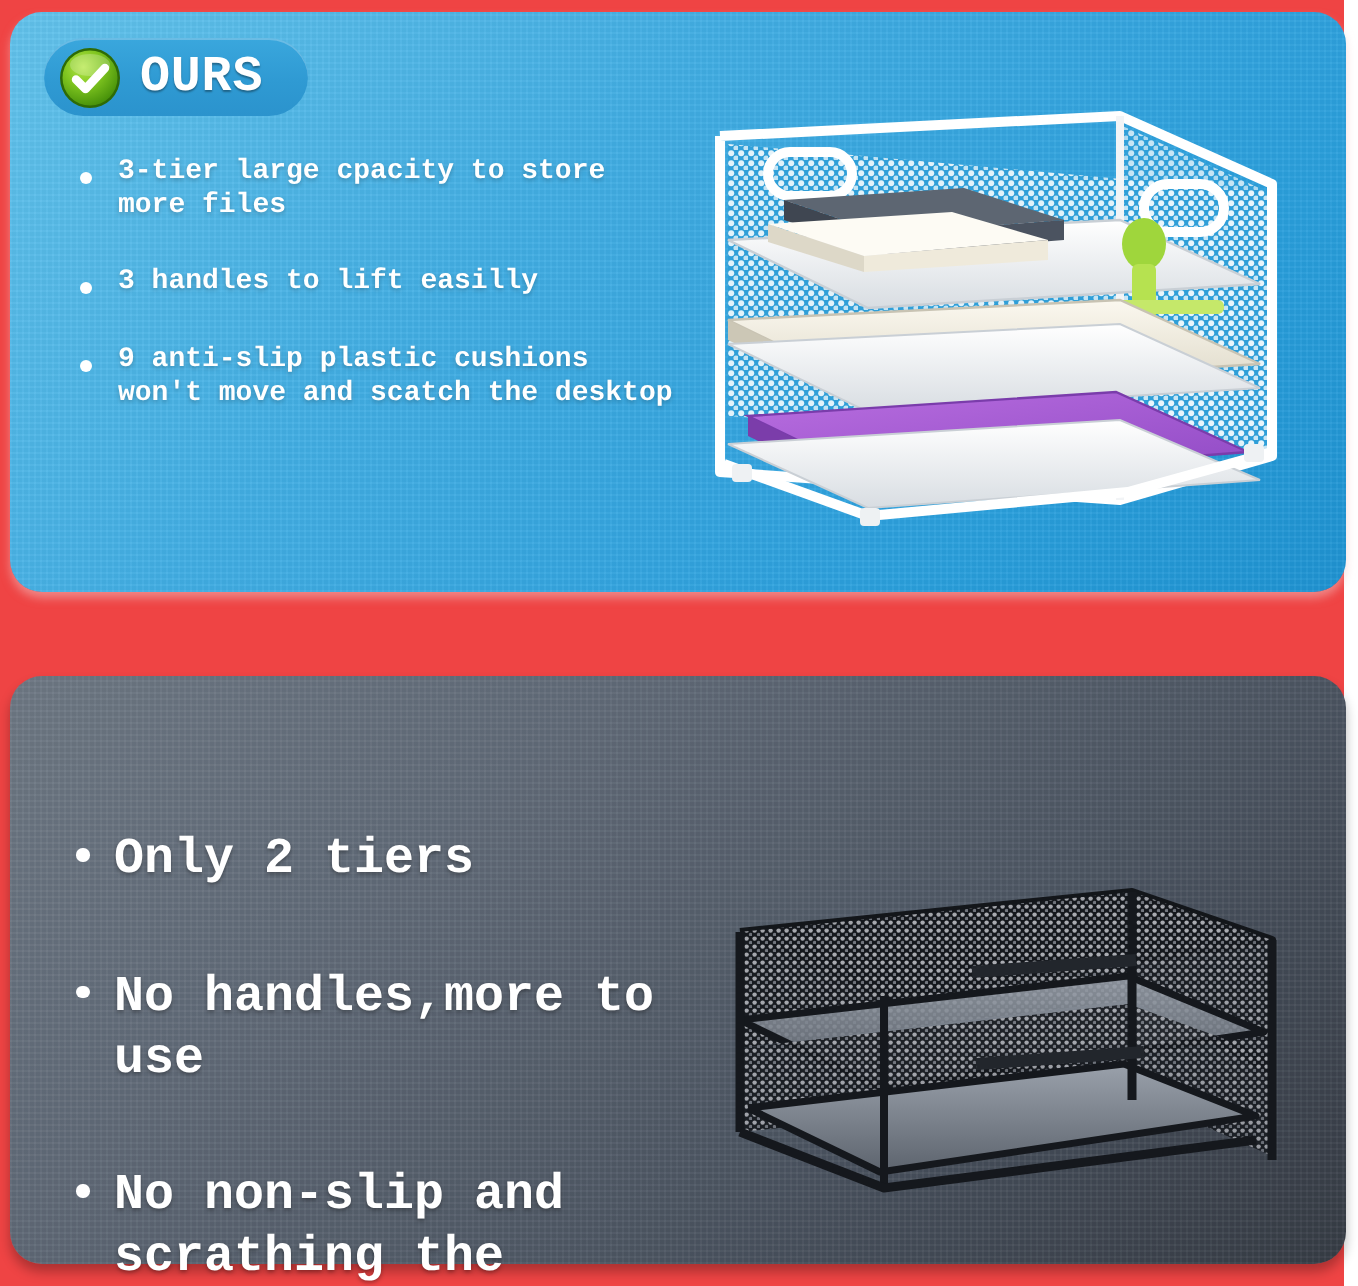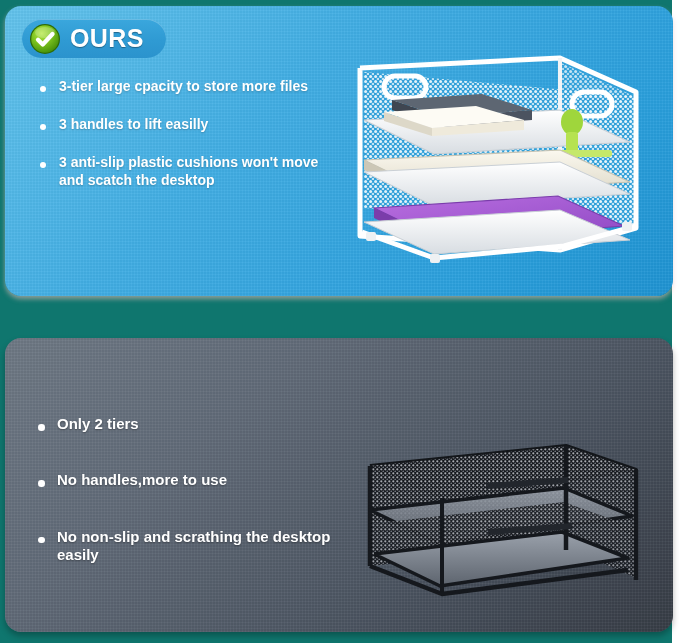--- a/index.html
+++ b/index.html
@@ -9,21 +9,22 @@
     height: 643px;
     background: #ffffff;
     font-family: "Liberation Sans", sans-serif;
     overflow: hidden;
   }
 
   #root {
     position: relative;
     width: 672px;
     height: 643px;
-    background: #0f766e;
+    background: #ef4444;
+    font-family: Liberation Mono, monospace;
   }
 
   
   .panel {
     position: absolute;
     border-radius: 16px;
     overflow: hidden;
   }
 
   .panel-ours {
@@ -106,21 +107,21 @@
   .bullets-others{ left: 36px; top: 415px; width: 320px; }
 
   .bullet-item {
     position: relative;
     padding-left: 21px;
     color: #ffffff;
     font-weight: bold;
     line-height: 1.23;
   }
   .bullets-ours .bullet-item   { font-size: 14px; margin-bottom: 21px; text-shadow: 0 1px 2px rgba(0,0,0,0.22); }
-  .bullets-others .bullet-item { font-size: 15px; margin-bottom: 38px; text-shadow: 0 1px 2px rgba(0,0,0,0.35); }
+  .bullets-others .bullet-item { font-size: 25px; margin-bottom: 38px; text-shadow: 0 1px 2px rgba(0,0,0,0.35); }
 
   .bullet-item::before {
     content: "";
     position: absolute;
     left: 2px;
     top: 8px;
     width: 6px;
     height: 6px;
     border-radius: 50%;
     background: #ffffff;
@@ -155,21 +156,21 @@
       <circle cx="32" cy="32" r="27.5" fill="url(#greenG)"></circle>
       <ellipse cx="32" cy="19" rx="20" ry="11" fill="#ffffff" opacity="0.22"></ellipse>
       <path d="M18 33.5 L27.5 43 L47 22" fill="none" stroke="#ffffff" stroke-width="8.5" stroke-linecap="round" stroke-linejoin="round"></path>
     </svg>
     <span class="badge-label">OURS</span>
   </div>
 
   <ul class="bullets bullets-ours">
     <li class="bullet-item">3-tier large cpacity to store more files</li>
     <li class="bullet-item">3 handles to lift easilly</li>
-    <li class="bullet-item">3 anti-slip plastic cushions won't move and scatch the desktop</li>
+    <li class="bullet-item">9 anti-slip plastic cushions won't move and scatch the desktop</li>
   </ul>
 
   <svg class="product product-ours" viewBox="0 0 330 215">
     <defs>
       <pattern id="meshW" width="5" height="5" patternUnits="userSpaceOnUse">
         <rect width="5" height="5" fill="#2f9fd8"></rect>
         <circle cx="1.6" cy="1.6" r="1.5" fill="#ffffff" opacity="0.9"></circle>
         <circle cx="4" cy="4" r="1.3" fill="#ffffff" opacity="0.75"></circle>
       </pattern>
       <linearGradient id="shelfW" x1="0" y1="0" x2="0" y2="1">

